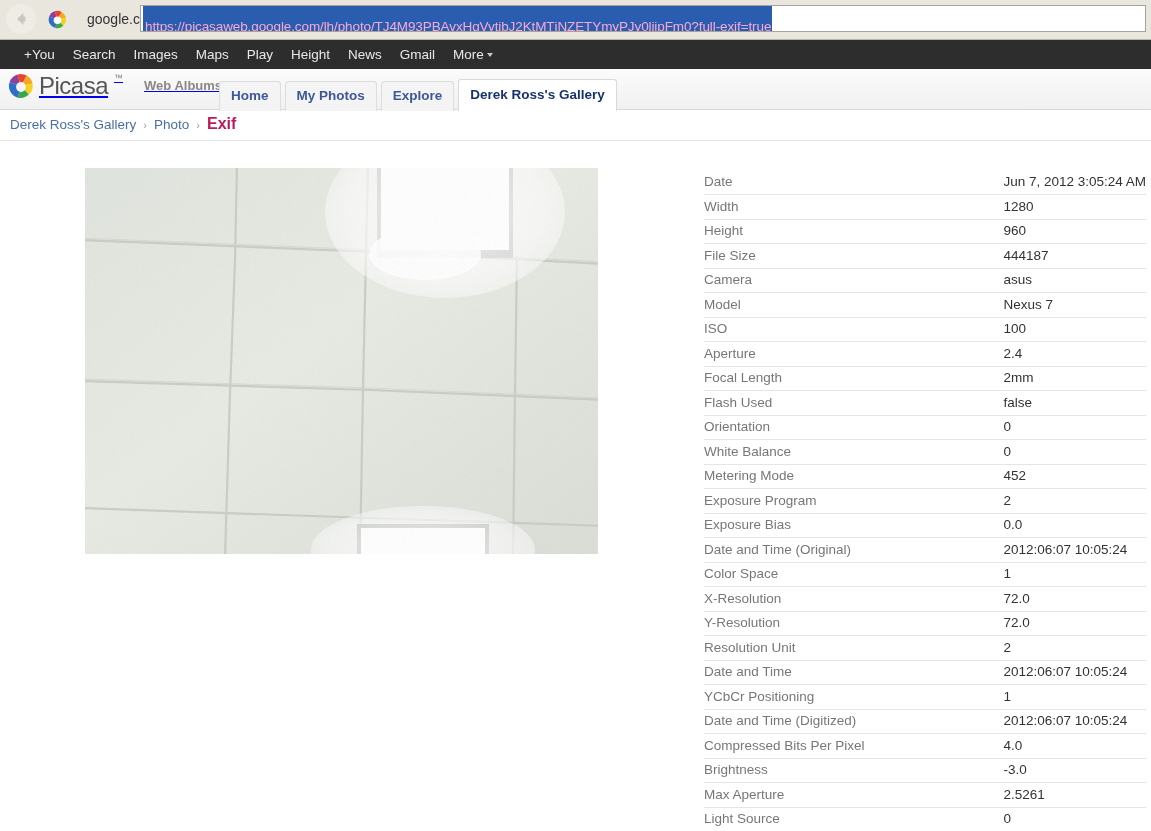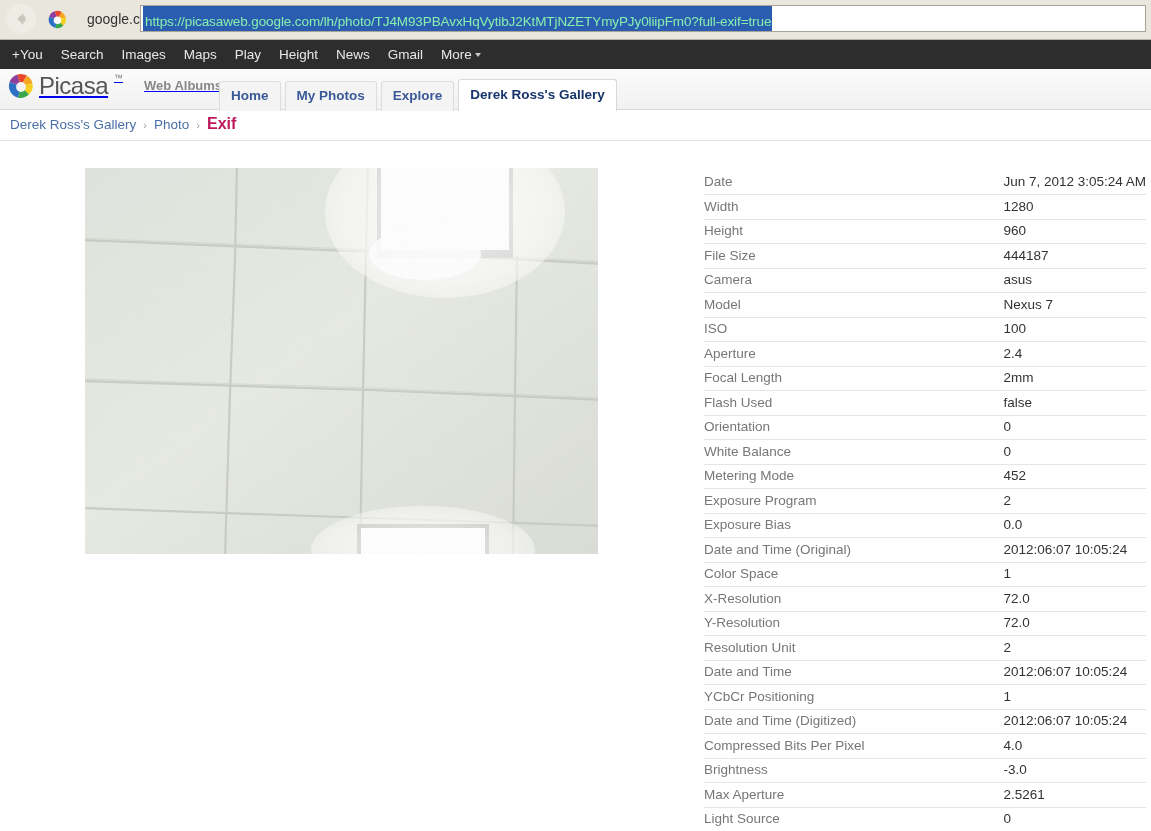--- a/index.html
+++ b/index.html
@@ -62,40 +62,40 @@
     border: 1px solid #a8a398;
     box-sizing: border-box;
     display: flex;
     align-items: center;
     padding-left: 2px;
     overflow: hidden;
   }
   .url-text {
     display: inline-block;
     background: #2a5db0;
-    color: #86efac;
+    color: #f9a8d4;
     font-size: 13.5px;
     line-height: 19px;
-    padding: 7px 1px 1px 2px;
+    padding: 16px 1px 1px 2px;
     white-space: nowrap;
     font-family: "Liberation Sans", sans-serif;
     letter-spacing: -0.1px;
   }
 
   
   .gnav {
     position: absolute;
     left: 0; top: 40px;
     width: 1151px;
     height: 29px;
     background: #2d2d2d;
     box-sizing: border-box;
     display: flex;
     align-items: center;
-    padding-left: 8px;
+    padding-left: 20px;
   }
   .gnav a {
     color: #e8e8e8;
     font-size: 13.5px;
     text-decoration: none;
     padding: 0 9px;
     white-space: nowrap;
     font-family: "Liberation Sans", sans-serif;
   }
   .gnav a:first-child { padding-left: 4px; }

